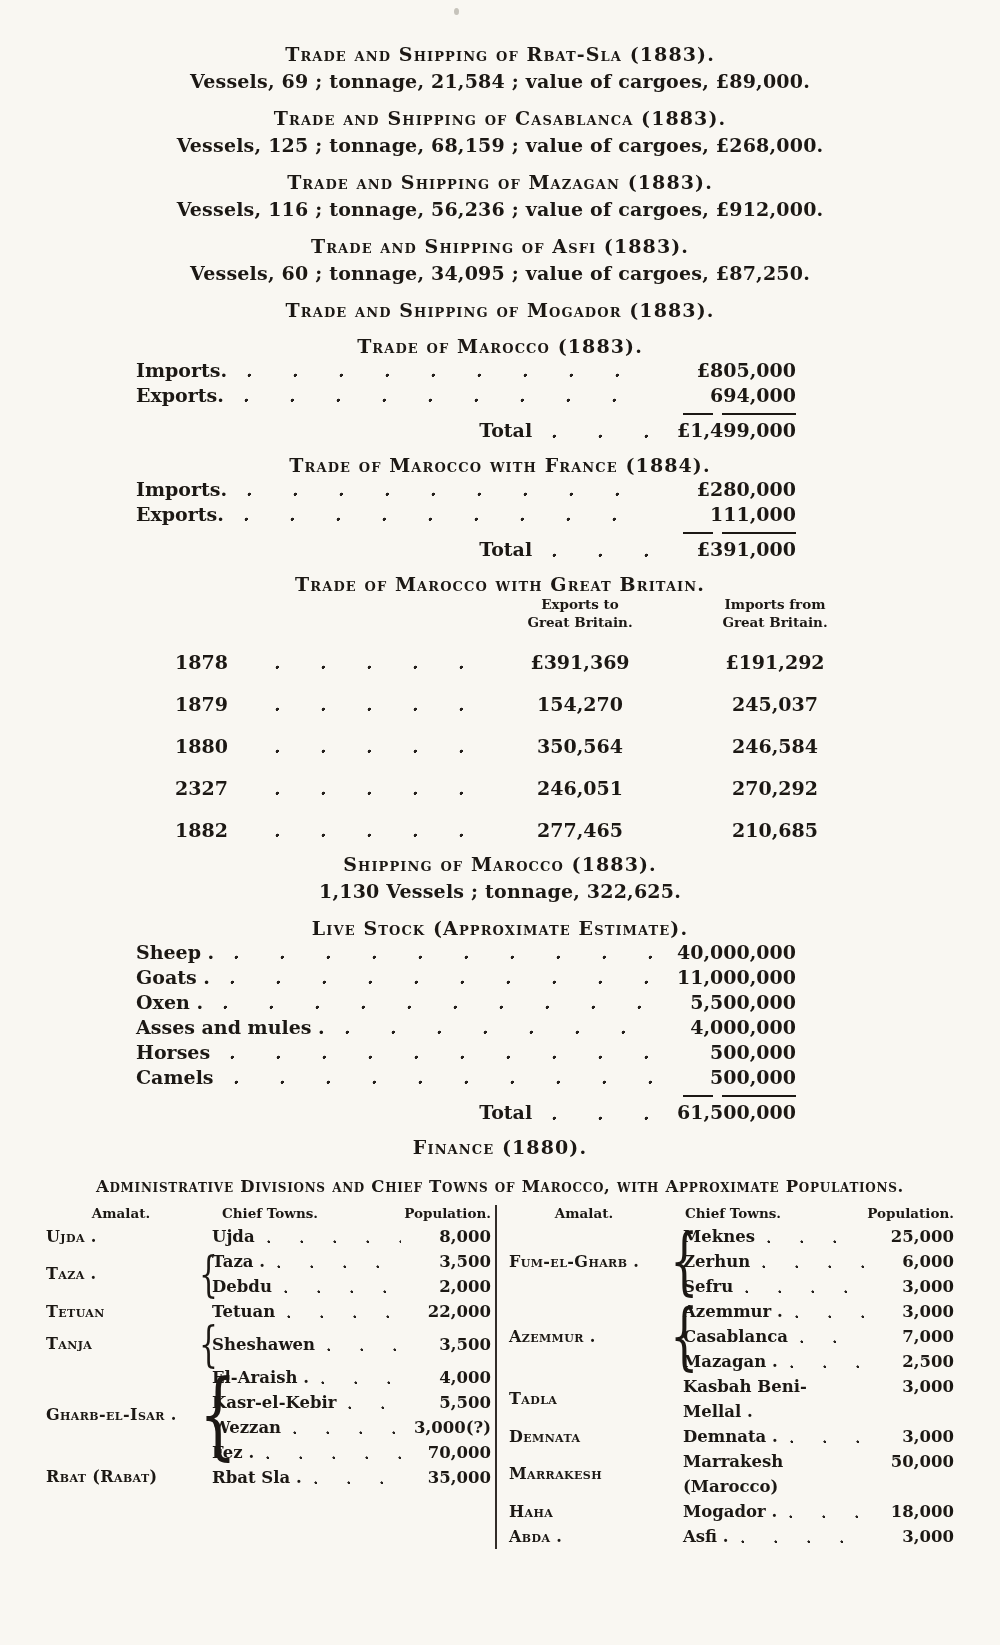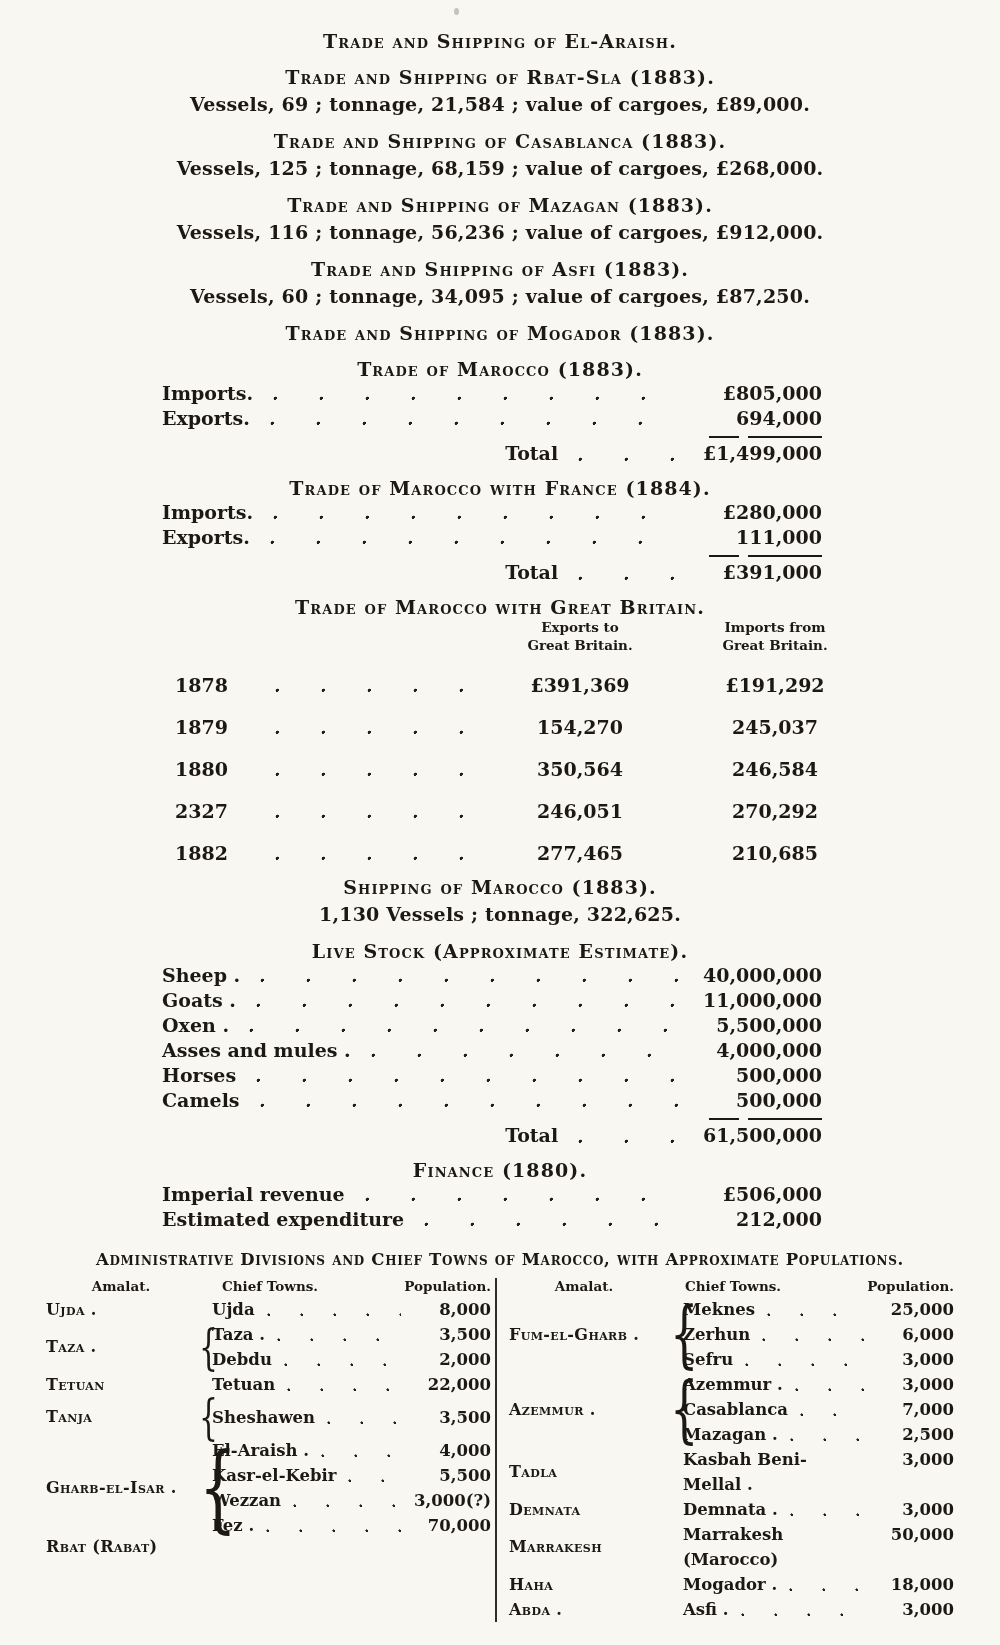--- a/index.html
+++ b/index.html
@@ -19,21 +19,21 @@
     text-align:center;margin:0;line-height:23px;
   }
   .ship p{
     font-size:19px;font-weight:700;text-align:center;margin:3px 0 0;
     letter-spacing:.2px;line-height:25px;
   }
   .ship{margin-bottom:13px;}
 
   
   .list-block{margin:2px 0 10px;}
-  .rows,.total-wrap{margin-left:102px;width:660px;}
+  .rows,.total-wrap{margin-left:76px;width:660px;}
   .row{display:flex;align-items:baseline;font-size:19px;font-weight:700;line-height:25px;}
   .row .val{min-width:128px;text-align:right;}
   .lead{
     flex:1;align-self:flex-end;height:7px;margin:0 16px 5px 20px;
     background-image:radial-gradient(circle at 2.2px 2.2px,#241f1c 1.5px,rgba(0,0,0,0) 1.8px);
     background-size:46px 5px;background-repeat:repeat-x;background-position:0 100%;
   }
   .rule{margin:5px 0 2px auto;width:135px;display:flex;justify-content:flex-end;gap:9px;}
   .rule i{display:block;border-top:2.6px solid #1c1814;}
   .rule i.a{width:30px}.rule i.b{width:74px}
@@ -81,21 +81,20 @@
   .trow .tp{width:82px;text-align:right;white-space:nowrap;}
 </style>
 </head>
 <body>
 
 <div class="speck"></div>
 
 <div class="page">
 
   <section class="ship">
-    <h2 class="sc-title">Trade and Shipping of El-Araish.</h2>
   </section>
   <section class="ship">
     <h2 class="sc-title">Trade and Shipping of Rbat-Sla (1883).</h2>
     <p>Vessels, 69 ; tonnage, 21,584 ; value of cargoes, £89,000.</p>
   </section>
   <section class="ship">
     <h2 class="sc-title">Trade and Shipping of Casablanca (1883).</h2>
     <p>Vessels, 125 ; tonnage, 68,159 ; value of cargoes, £268,000.</p>
   </section>
   <section class="ship">
@@ -252,32 +251,20 @@
         <span class="spacer"></span>
         <span>Total</span>
         <span class="lead"></span>
         <span class="val">61,500,000</span>
       </div>
     </div>
   </section>
 
   <section class="list-block">
     <h2 class="sc-title">Finance (1880).</h2>
-    <div class="rows" id="fin-rows">
-        <div class="row">
-          <span class="lab">Imperial revenue</span>
-          <span class="lead"></span>
-          <span class="val">£506,000</span>
-        </div>
-        <div class="row">
-          <span class="lab">Estimated expenditure</span>
-          <span class="lead"></span>
-          <span class="val">212,000</span>
-        </div>
-      </div>
   </section>
 
   <section class="admin">
     <h2 class="sc-title admin-title">Administrative Divisions and Chief Towns of Marocco, with Approximate Populations.</h2>
     <div class="admin-cols">
       <div class="acol left" id="admin-left">
           <div class="ahead">
             <span class="h-am">Amalat.</span>
             <span class="h-tw">Chief Towns.</span>
             <span class="h-pop">Population.</span>
@@ -353,20 +340,27 @@
               <div class="trow">
                 <span class="tn">Fez .</span>
                 <span class="tlead"></span>
                 <span class="tp">70,000</span>
               </div>
             </div>
           </div>
           <div class="agroup">
             <span class="am">Rbat (Rabat)</span>
             <span class="brace"></span>
+            <div class="towns">
+              <div class="trow">
+                <span class="tn">Rbat Sla .</span>
+                <span class="tlead"></span>
+                <span class="tp">35,000</span>
+              </div>
+            </div>
           </div>
         </div>
       <div class="acol right" id="admin-right">
           <div class="ahead">
             <span class="h-am">Amalat.</span>
             <span class="h-tw">Chief Towns.</span>
             <span class="h-pop">Population.</span>
           </div>
           <div class="agroup">
             <span class="am">Fum-el-Gharb .</span>

